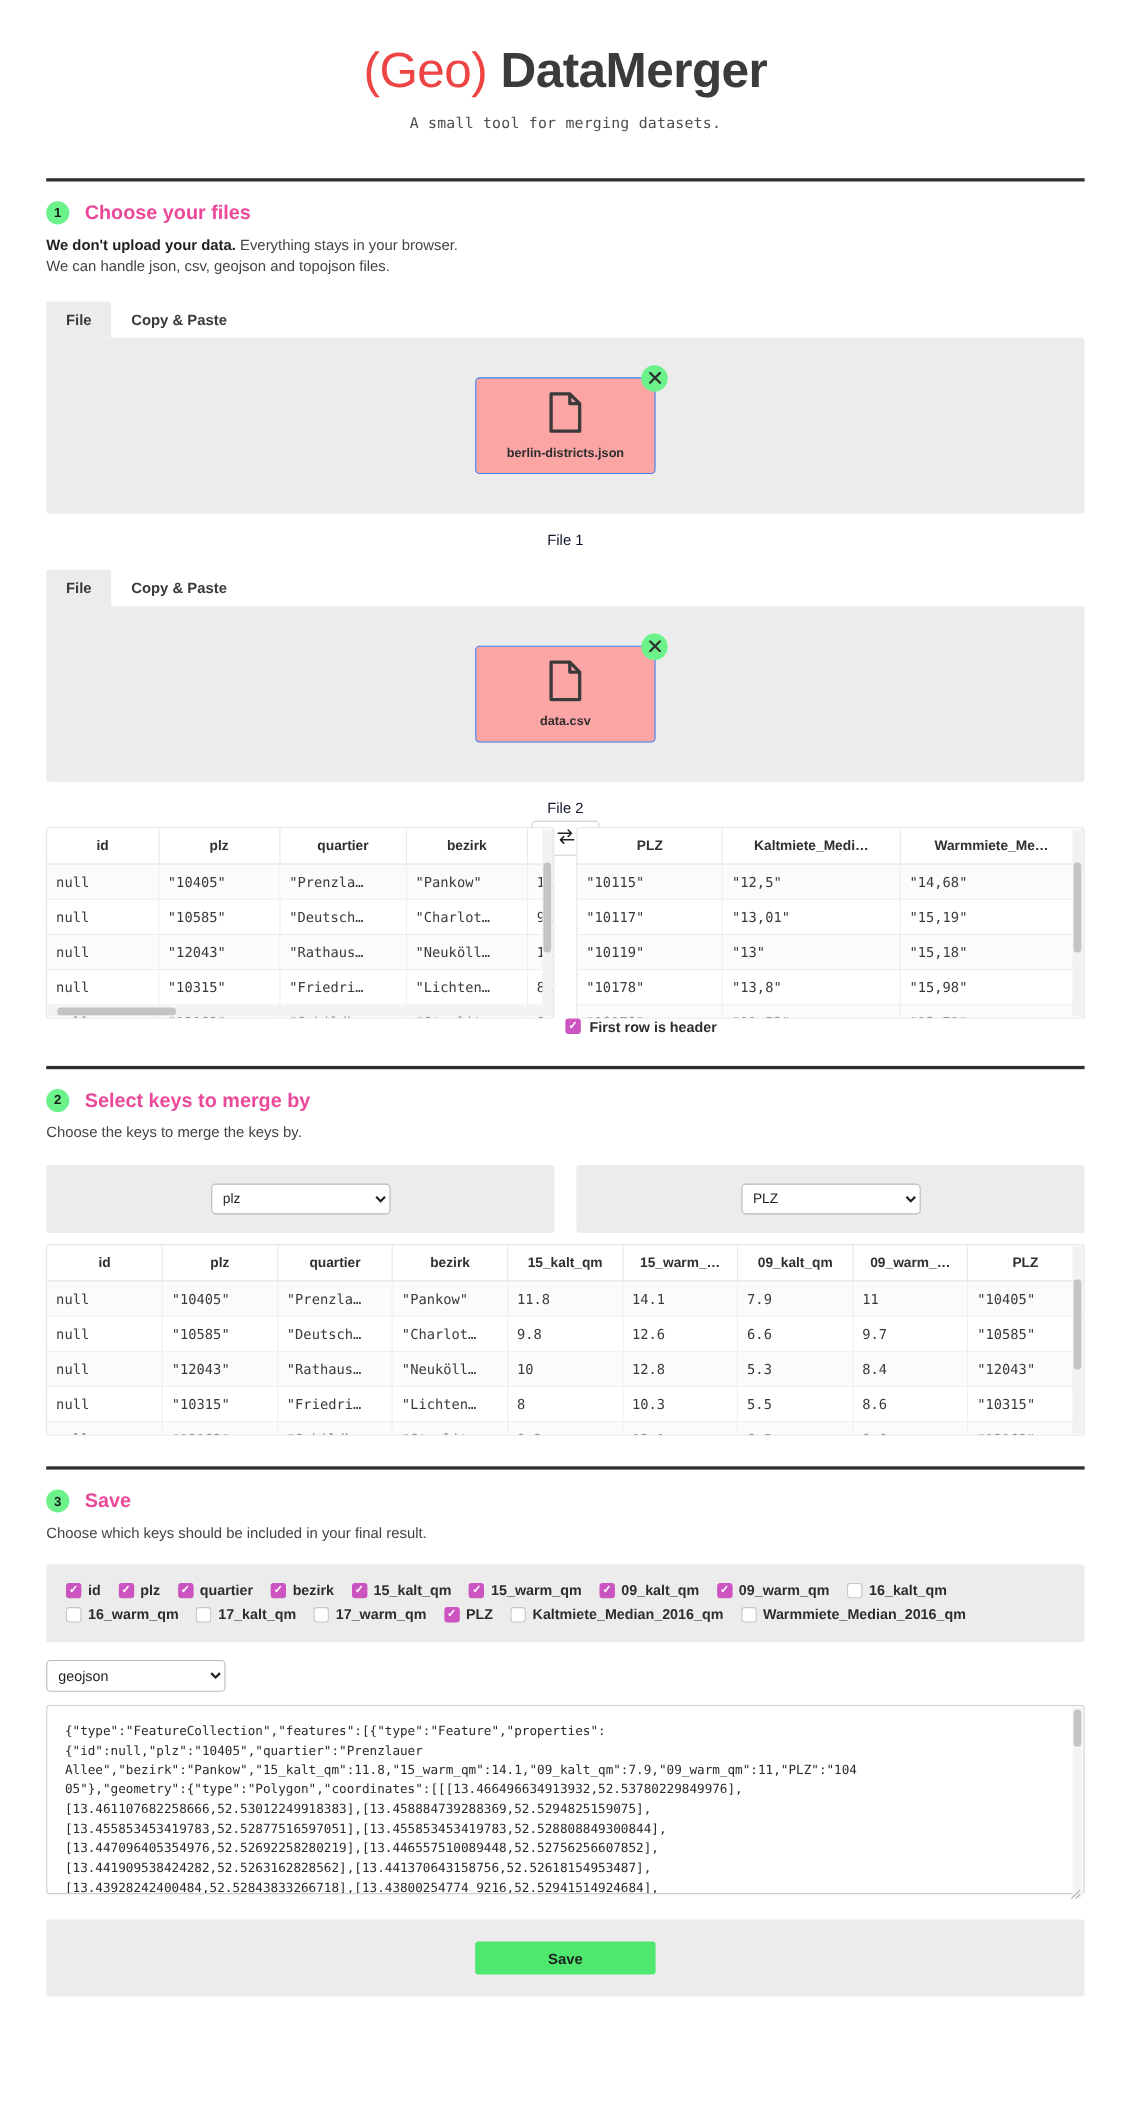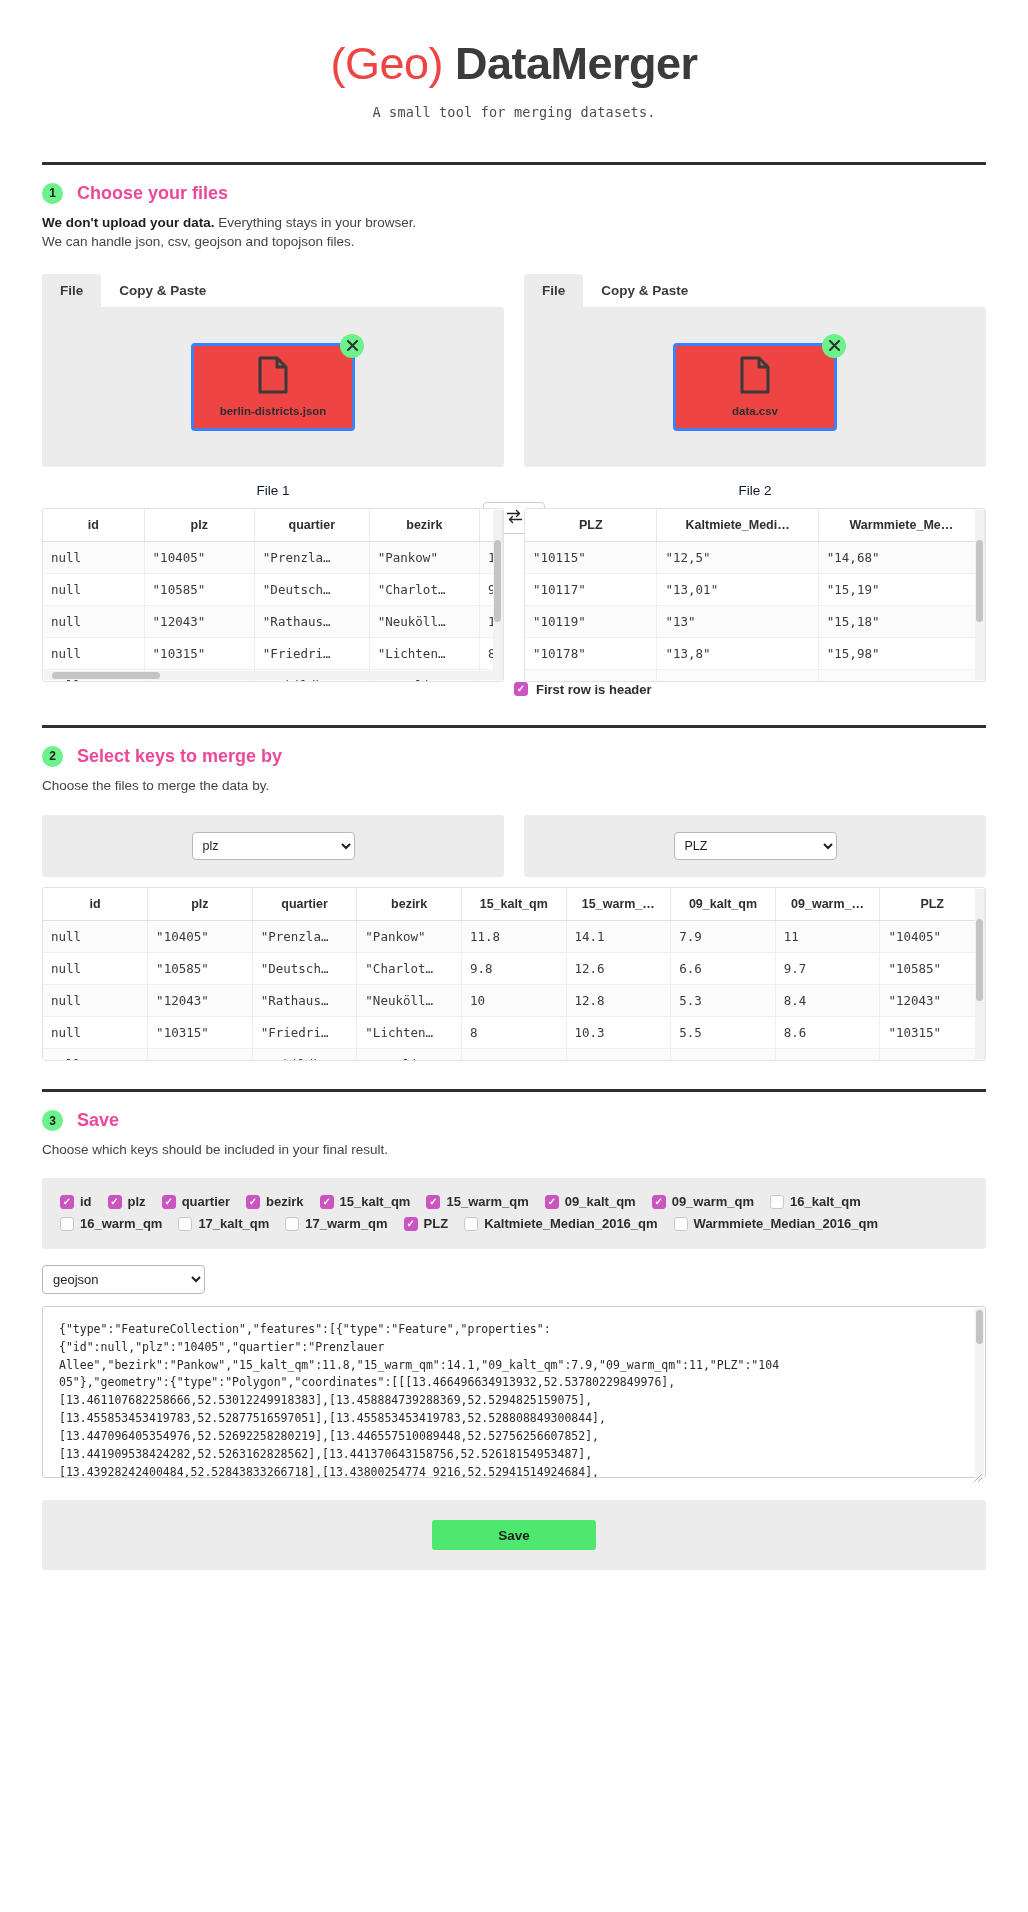--- a/index.html
+++ b/index.html
@@ -40,42 +40,42 @@
     background: #6cf28a; color: #1c1c1c;
     font-size: 12px; font-weight: 700;
     display: flex; align-items: center; justify-content: center;
     flex: 0 0 auto;
   }
   .sec-title { font-size: 18px; font-weight: 700; color: #ec4899; }
   .sec-desc { font-size: 13.5px; color: #444; margin-top: 9px; line-height: 1.45; }
   .sec-desc b { font-weight: 700; color: #1f1f1f; }
 
   
-  .files-row { display: flex; gap: 20px; margin-top: 22px; }
+  .files-row { display: flex; gap: 20px; margin-top: 22px; flex-direction: column; }
   .file-col { flex: 1 1 0; min-width: 0; }
   .tabs { display: flex; gap: 0; }
   .tab {
     padding: 9px 18px;
     font-size: 13.5px; font-weight: 700; color: #3a3a3a;
     background: transparent; border: none; cursor: pointer;
     border-radius: 3px 3px 0 0;
   }
   .tab.active { background: #ececec; }
   .dropzone {
     background: #ececec;
     border-radius: 0 3px 3px 3px;
     height: 160px;
     display: flex; align-items: center; justify-content: center;
     position: relative;
   }
   .filecard {
     position: relative;
     width: 164px; height: 88px;
-    background: #ef4444;
-    border: 3px solid #3b82f6;
+    background: #fca5a5;
+    border: 1px solid #3b82f6;
     border-radius: 4px;
     display: flex; flex-direction: column;
     align-items: center; justify-content: center;
     gap: 7px;
   }
   .filecard .fname { font-size: 11.5px; font-weight: 700; color: #2e2e2e; }
   .remove-btn {
     position: absolute;
     top: -12px; right: -12px;
     width: 24px; height: 24px; border-radius: 50%;
@@ -409,21 +409,21 @@
       </div>
     </div>
   </div>
 
   <div class="section" style="margin-top:22px;">
     <div class="rule"></div>
     <div class="sec-head">
       <div class="badge">2</div>
       <div class="sec-title">Select keys to merge by</div>
     </div>
-    <div class="sec-desc">Choose the files to merge the data by.</div>
+    <div class="sec-desc">Choose the keys to merge the keys by.</div>
 
     <div class="keys-row">
       <div class="keys-panel">
         <select class="key-select">
           <option>plz</option>
         </select>
       </div>
       <div class="keys-panel">
         <select class="key-select">
           <option>PLZ</option>

